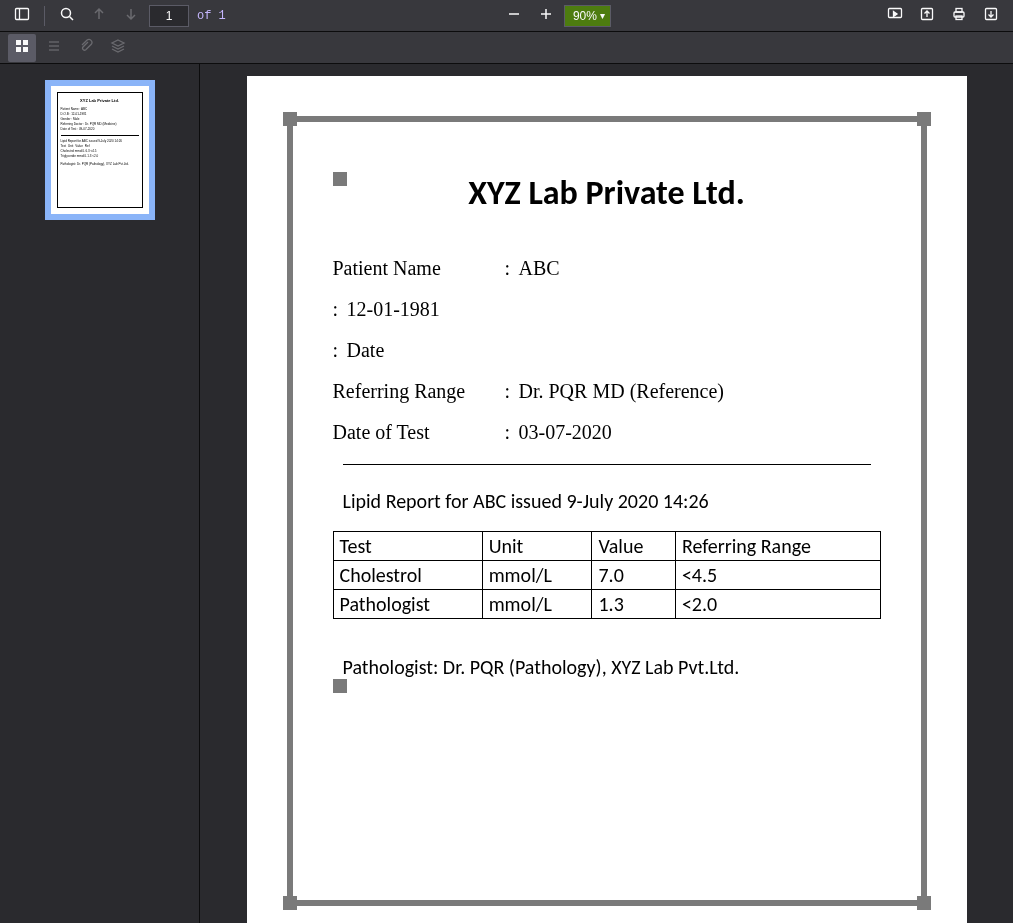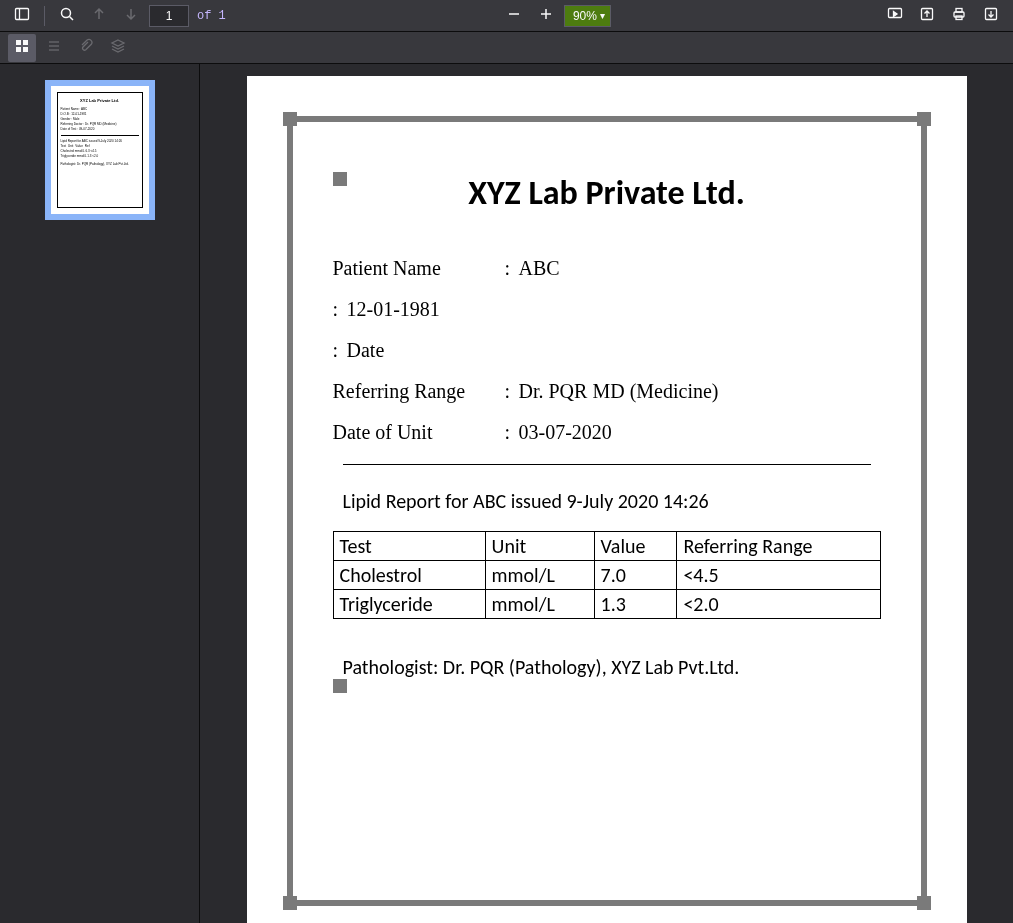--- a/index.html
+++ b/index.html
@@ -343,24 +343,24 @@
             <div class="info-colon">:</div>
             <div>12-01-1981</div>
         </div>
         <div class="info-row">
             <div class="info-colon">:</div>
             <div>Date</div>
         </div>
         <div class="info-row">
           <div class="info-label">Referring Range</div>
             <div class="info-colon">:</div>
-            <div>Dr. PQR MD (Medicine)</div>
-        </div>
-        <div class="info-row">
-          <div class="info-label">Date of Unit</div>
+            <div>Dr. PQR MD (Reference)</div>
+        </div>
+        <div class="info-row">
+          <div class="info-label">Date of Test</div>
             <div class="info-colon">:</div>
             <div>03-07-2020</div>
         </div>
 
         <hr class="divider">
 
         <div class="report-title">Lipid Report for ABC issued 9-July 2020 14:26</div>
 
         <table class="lab">
           <tbody>
@@ -370,21 +370,21 @@
             <th>Value</th>
             <th>Referring Range</th>
           </tr>
           <tr>
             <td>Cholestrol</td>
             <td>mmol/L</td>
             <td>7.0</td>
             <td>&lt;4.5</td>
           </tr>
           <tr>
-            <td>Triglyceride</td>
+            <td>Pathologist</td>
             <td>mmol/L</td>
             <td>1.3</td>
             <td>&lt;2.0</td>
           </tr>
         </tbody>
           </table>
 
         <div class="pathologist">Pathologist: Dr. PQR (Pathology), XYZ Lab Pvt.Ltd.</div>
       </div>
     </div>

